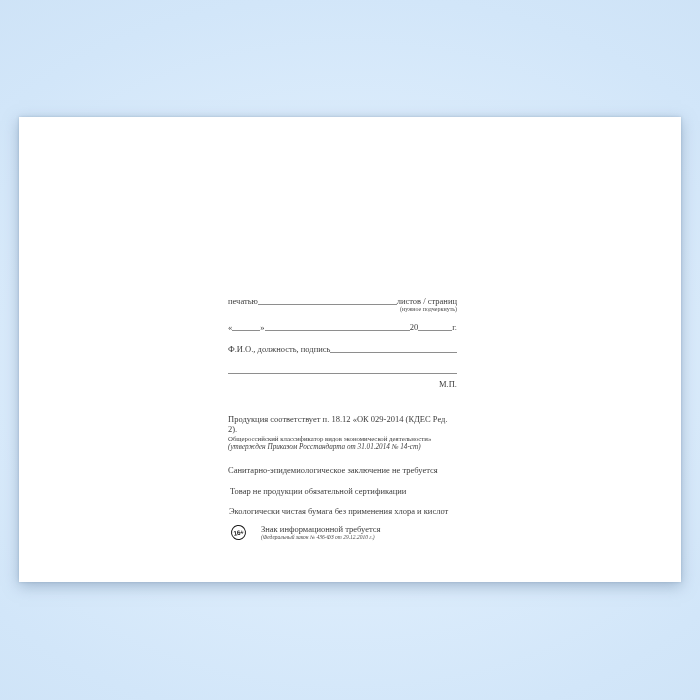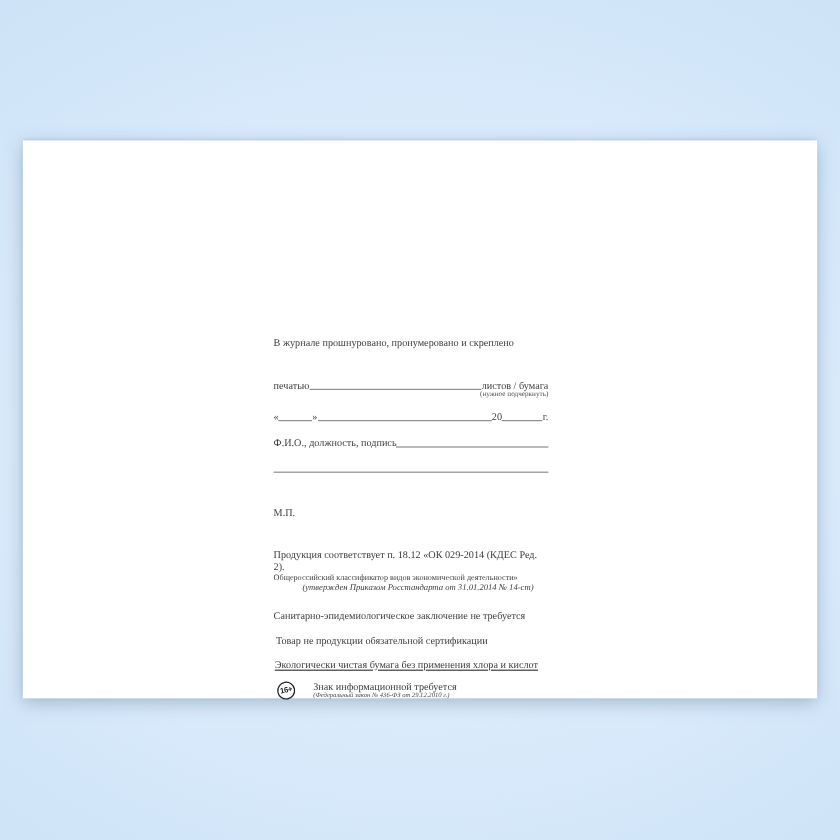--- a/index.html
+++ b/index.html
@@ -44,42 +44,42 @@
   .blank {
     flex: 1 1 auto;
     border-bottom: 1px solid #8e8e8e;
     height: 1px;
     margin-bottom: 1px;
     min-width: 8px;
   }
   .blank.w28 { flex: 0 0 auto; width: 28px; }
   .blank.w34 { flex: 0 0 auto; width: 34px; }
   .l-title { margin-top: 0; }
-  .l-seal { margin-top: 26px; }
+  .l-seal { margin-top: 16px; }
   .l-underline-note {
     margin-top: 0;
     text-align: right;
     font-size: 6px;
     line-height: 7px;
     color: #4a4a4a;
   }
   .l-date { margin-top: 9px; }
   .l-sign { margin-top: 12px; justify-content: flex-end; }
   .l-rule {
     margin-top: 18px;
     border-bottom: 1px solid #8e8e8e;
     height: 1px;
   }
-  .l-mp { margin-top: 28px; }
+  .l-mp { margin-top: 5px; text-align: right; }
   .l-para { margin-top: 25px; font-family: Liberation Serif, serif; }
   .para-line2 { font-size: 6.8px; line-height: 8px; margin-top: 1px; }
-  .para-line3 { font-size: 7.2px; line-height: 9px; font-style: italic; margin-left: 24px; }
+  .para-line3 { font-size: 7.2px; line-height: 9px; font-style: italic; }
   .l-note1 { margin-top: 13px; }
   .l-note2 { margin-top: 11px; padding-left: 2px; }
-  .l-note3 { margin-top: 10px; padding-left: 1px; text-decoration: underline; }
+  .l-note3 { margin-top: 10px; padding-left: 1px; }
   .l-agemark {
     margin-top: 9px;
     display: flex;
     align-items: flex-start;
   }
   .age-badge {
     flex: 0 0 auto;
     margin-left: 3px;
     margin-top: 0;
     width: 13px;
@@ -105,26 +105,25 @@
     color: #4a4a4a;
   }
 </style>
 </head>
 <body>
 
 <div class="canvas">
   <div class="page">
     <div class="content">
 
-      <div class="l-title">В журнале прошнуровано, пронумеровано и скреплено</div>
 
       <div class="row l-seal">
         <span>печатью</span>
         <span class="blank"></span>
-        <span>листов / бумага</span>
+        <span>листов / страниц</span>
       </div>
 
       <div class="l-underline-note">(нужное подчеркнуть)</div>
 
       <div class="row l-date">
         <span>«</span>
         <span class="blank w28"></span>
         <span>»</span>
         <span class="blank"></span>
         <span>20</span>

